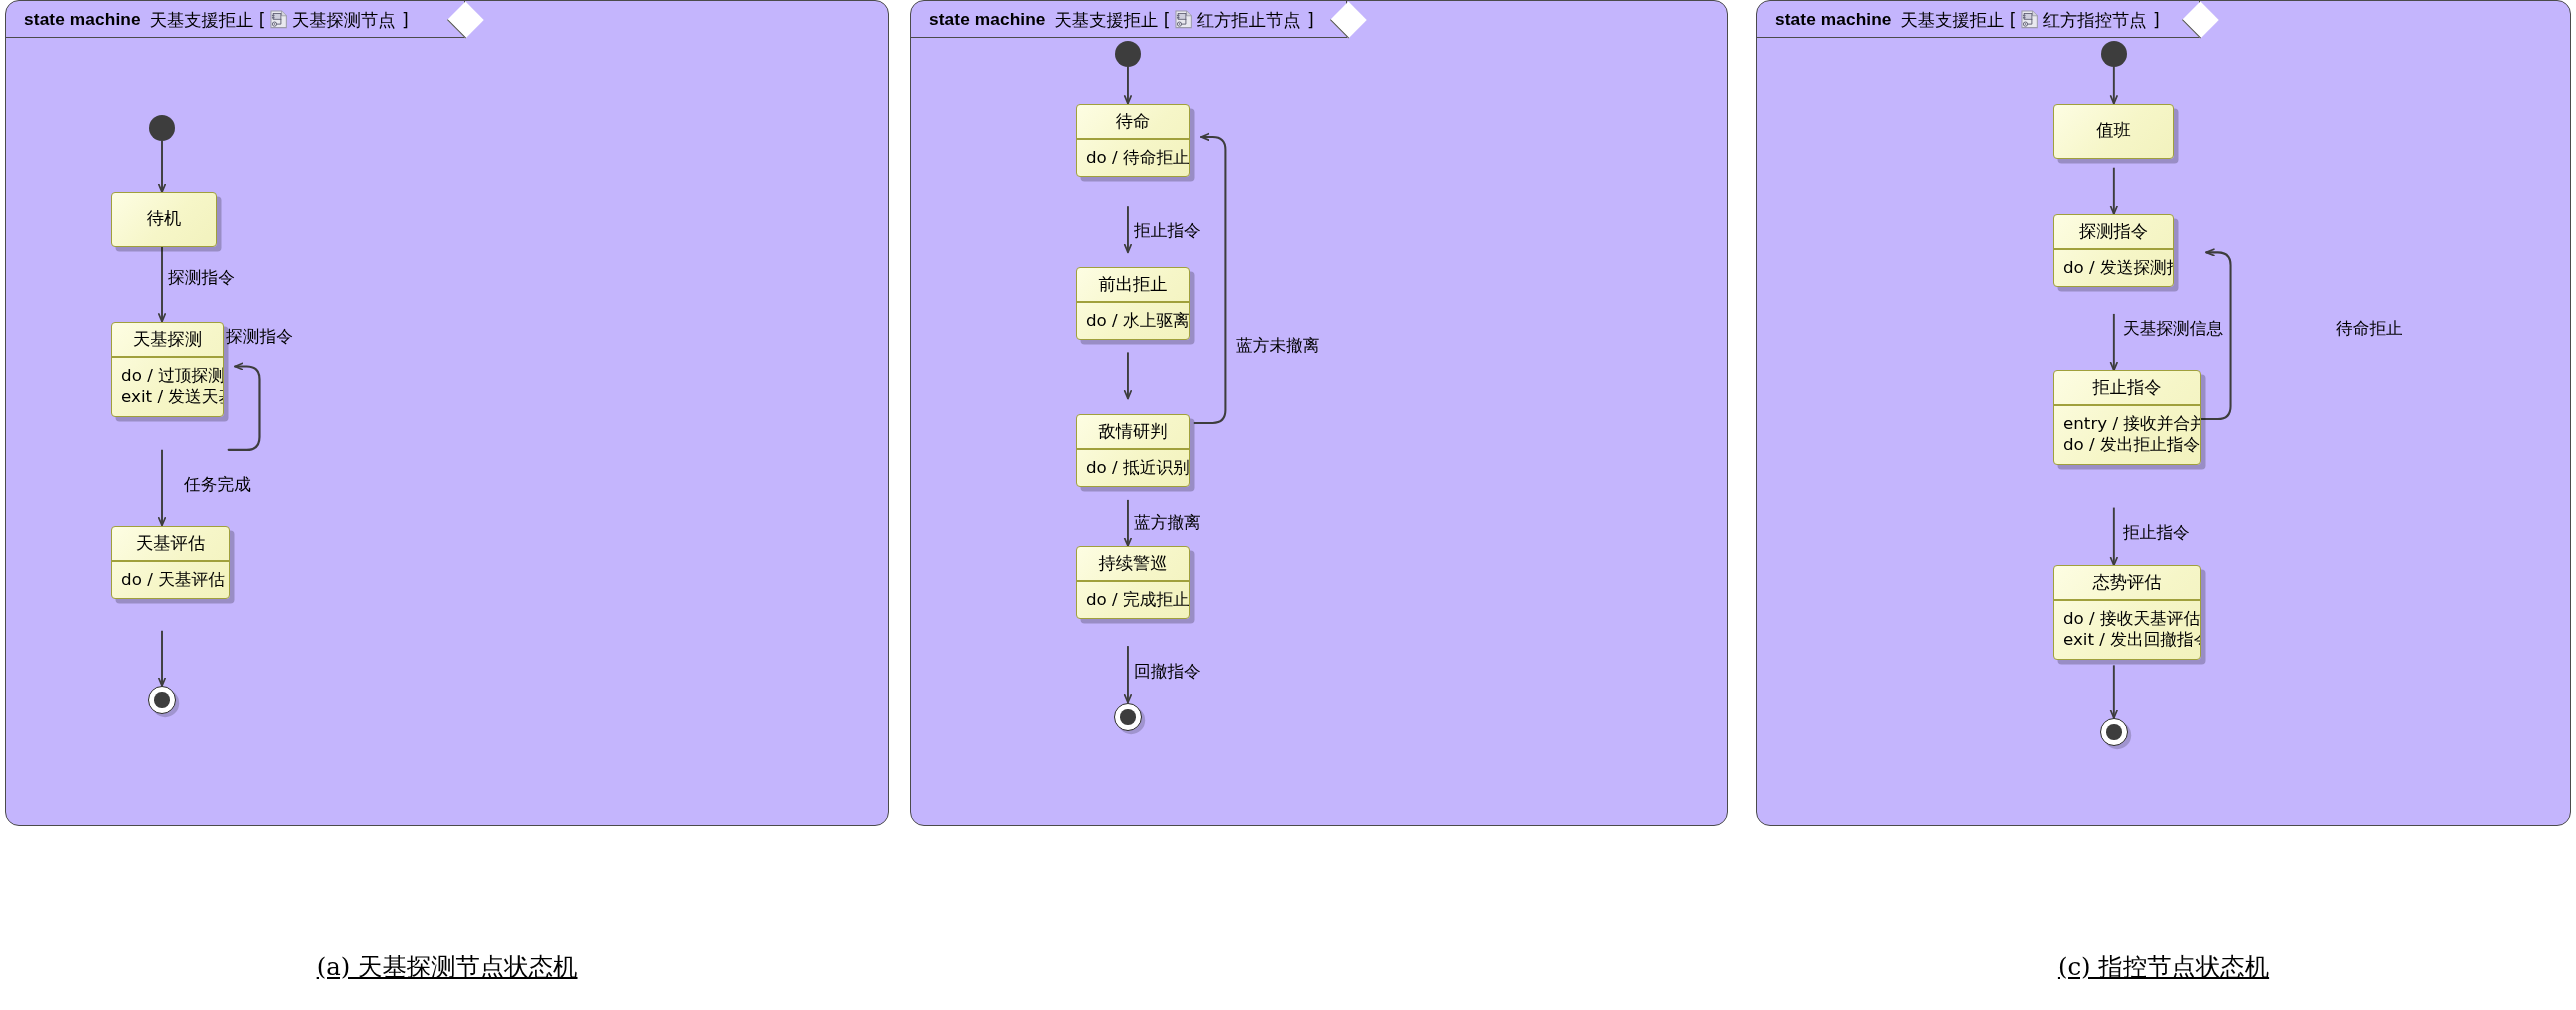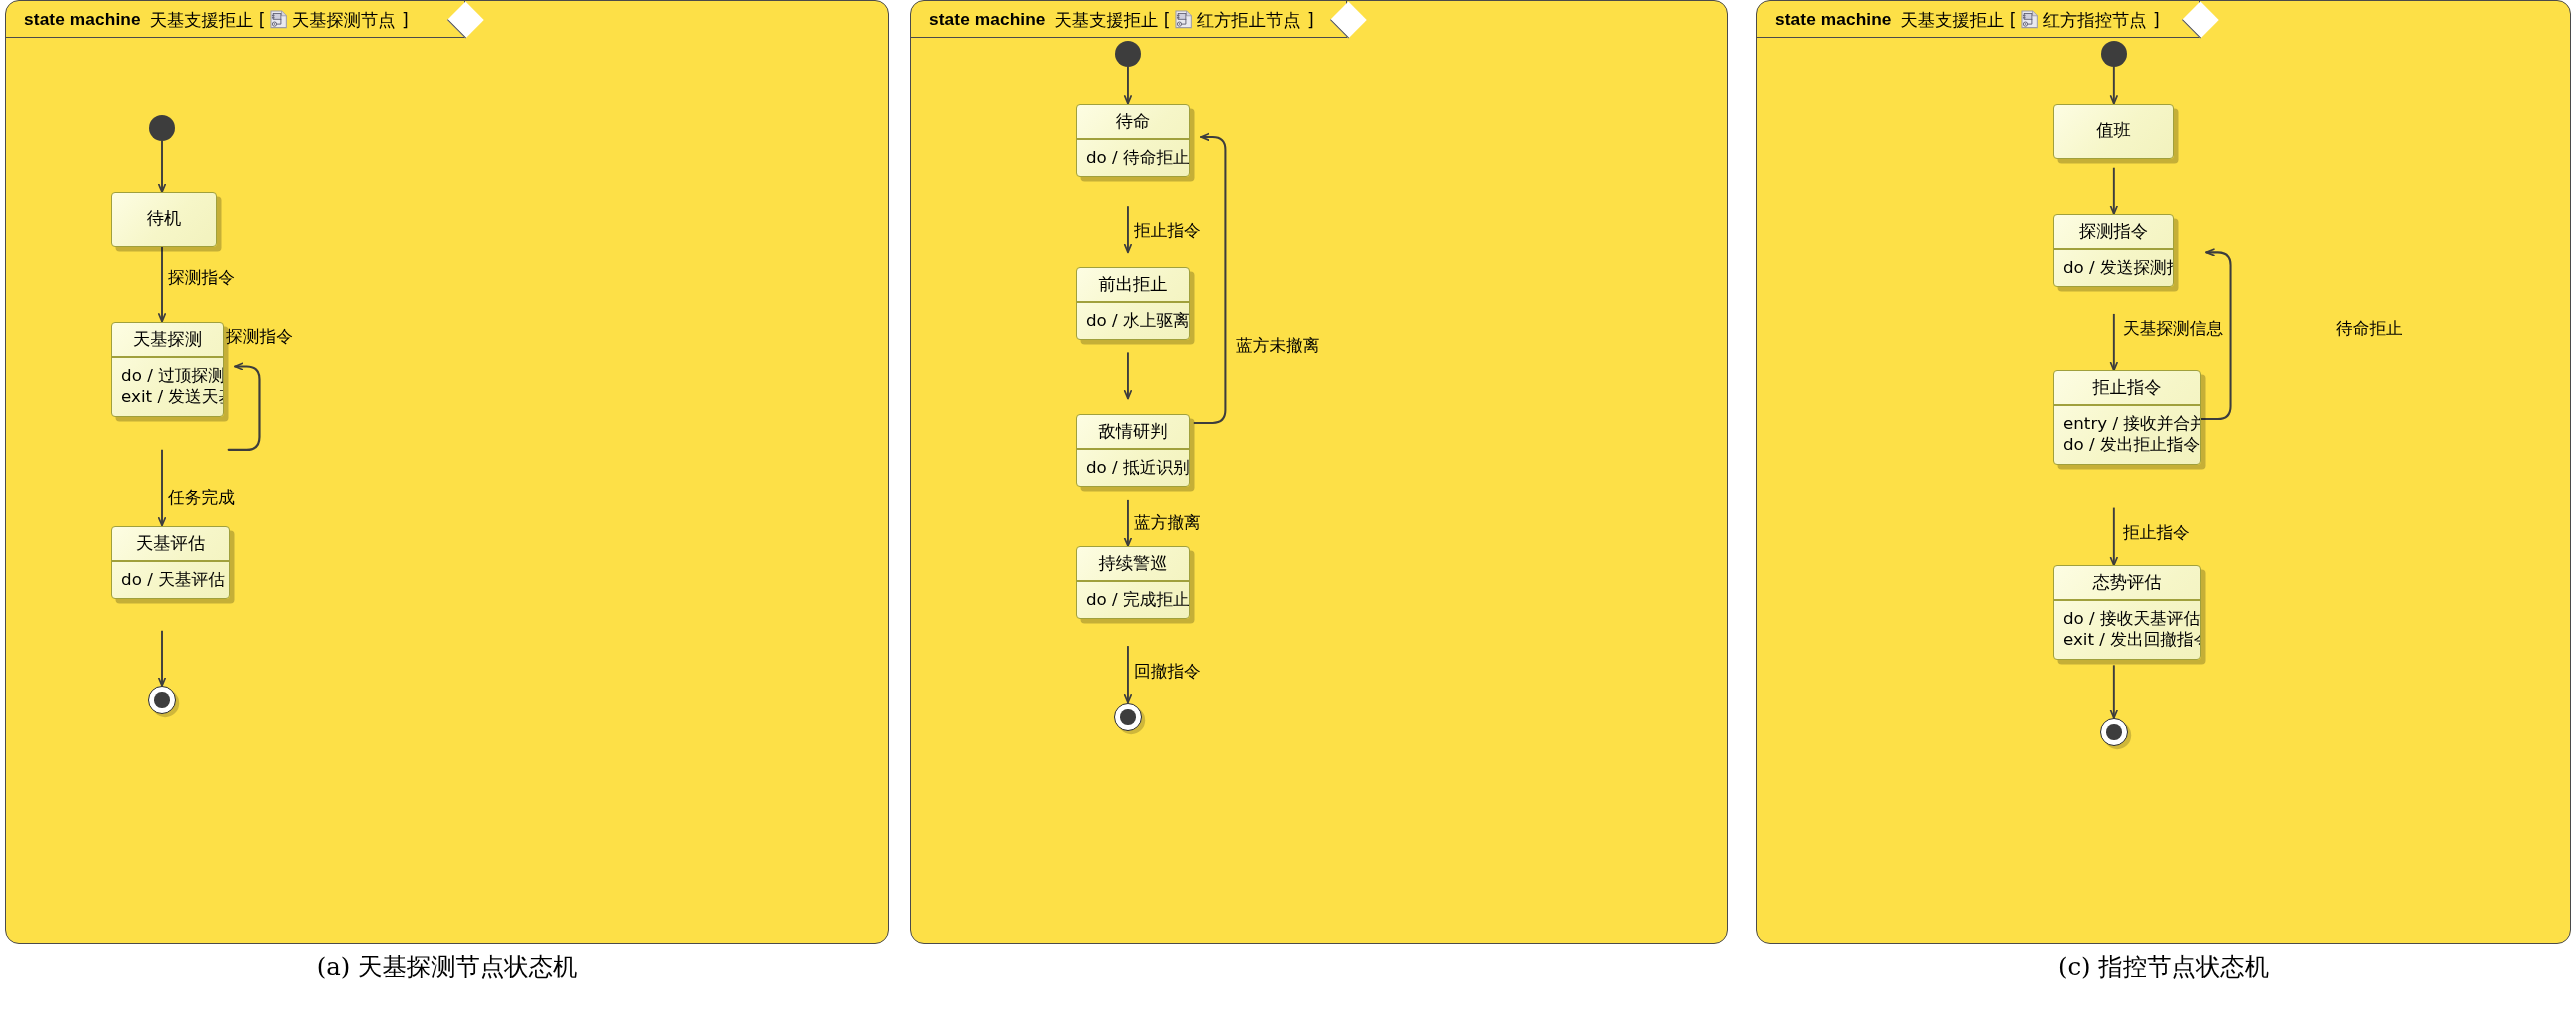--- a/index.html
+++ b/index.html
@@ -15,22 +15,22 @@
   .figure { position: absolute; top: 0; }
   .fig-a { left: 5.1px;    width: 884px; }
   .fig-b { left: 910px; width: 818px; }
   .fig-c { left: 1756px; width: 815px; }
 
   
   .frame {
     position: relative;
     border: 1.9px solid #4b4b4b;
     border-radius: 14px;
-    background: #fde047;
-    height: 944px;
+    background: #c4b5fd;
+    height: 826px;
     overflow: visible;
   }
   .frame-header {
     position: absolute; top: 0; left: 0;
     height: 37px;
     display: flex; align-items: center;
     padding: 0 2.6px 0 18px;
     white-space: nowrap;
     z-index: 5;
   }
@@ -155,20 +155,21 @@
   
   .caption {
     position: absolute;
     top: 951px;
     width: 100%;
     text-align: center;
     font-family: "DejaVu Serif", "Liberation Serif", serif;
     font-size: 24.4px;
     color: #000;
     white-space: nowrap;
+    text-decoration: underline;
   }
 </style>
 </head>
 <body>
 
 <div class="sheet">
 
   <div class="figure fig-a">
     <div class="frame">
 
@@ -233,21 +234,21 @@
           <div class="state-sep"></div>
           <div class="state-body">
             <span class="ln">do / 天基评估</span>
           </div>
         </div>
 
         <div class="final" style="left:142px; top:685px;"></div>
 
         <div class="tlabel" style="left:162px; top:268px;">探测指令</div>
         <div class="tlabel" style="left:220px; top:327px;">探测指令</div>
-        <div class="tlabel" style="left:162px; top:475px;margin-top:13px;">任务完成</div>
+        <div class="tlabel" style="left:178px; top:475px;">任务完成</div>
       </div>
     </div>
     <div class="caption">(a) 天基探测节点状态机</div>
   </div>
 
   <div class="figure fig-b">
     <div class="frame">
 
       <div class="frame-tab" style="width:436px;"></div>
       <div class="tab-cut" style="left:419px; top:18.6px;"></div>

